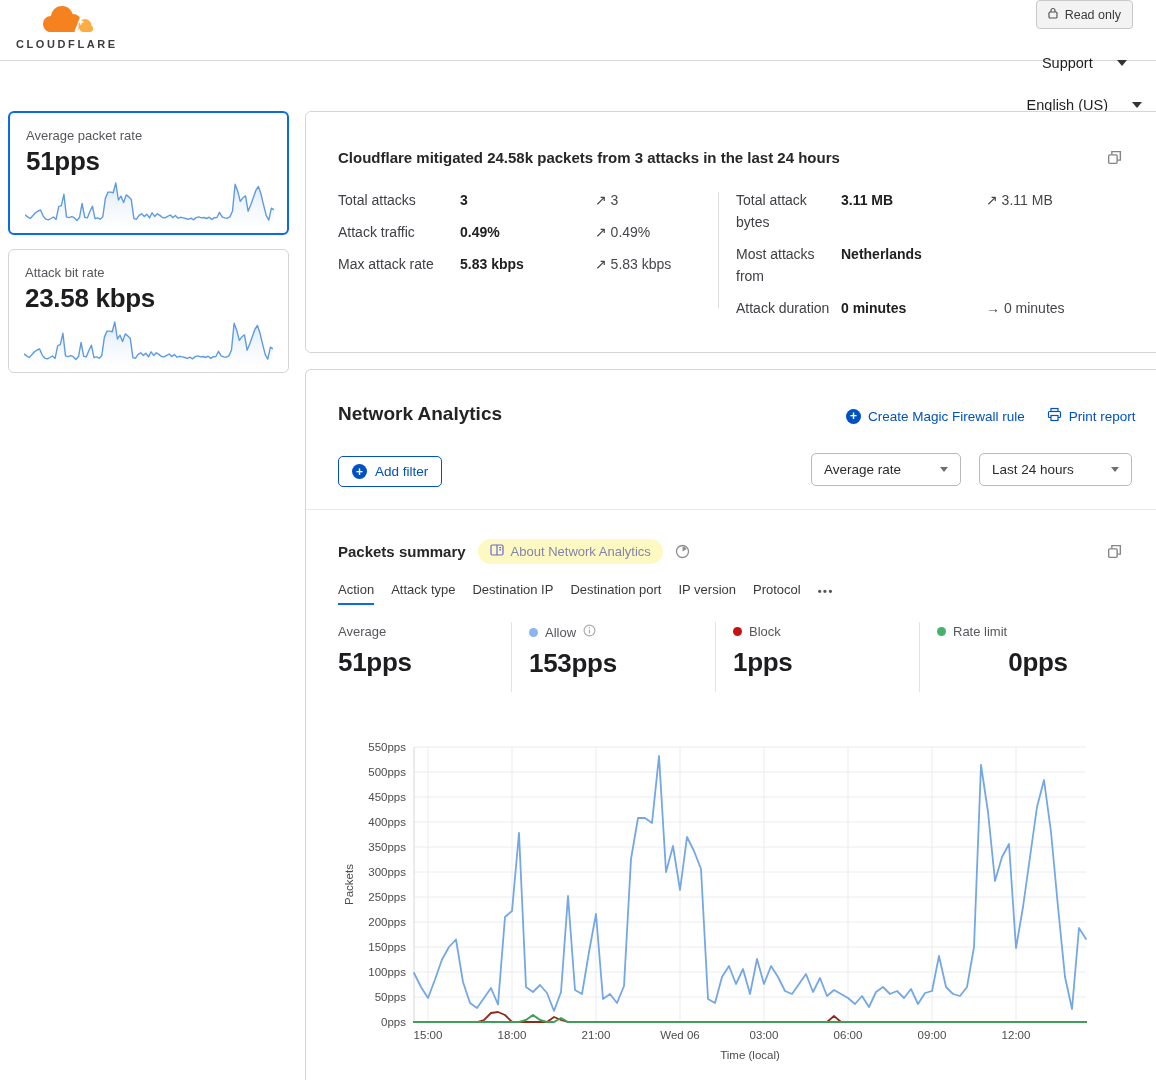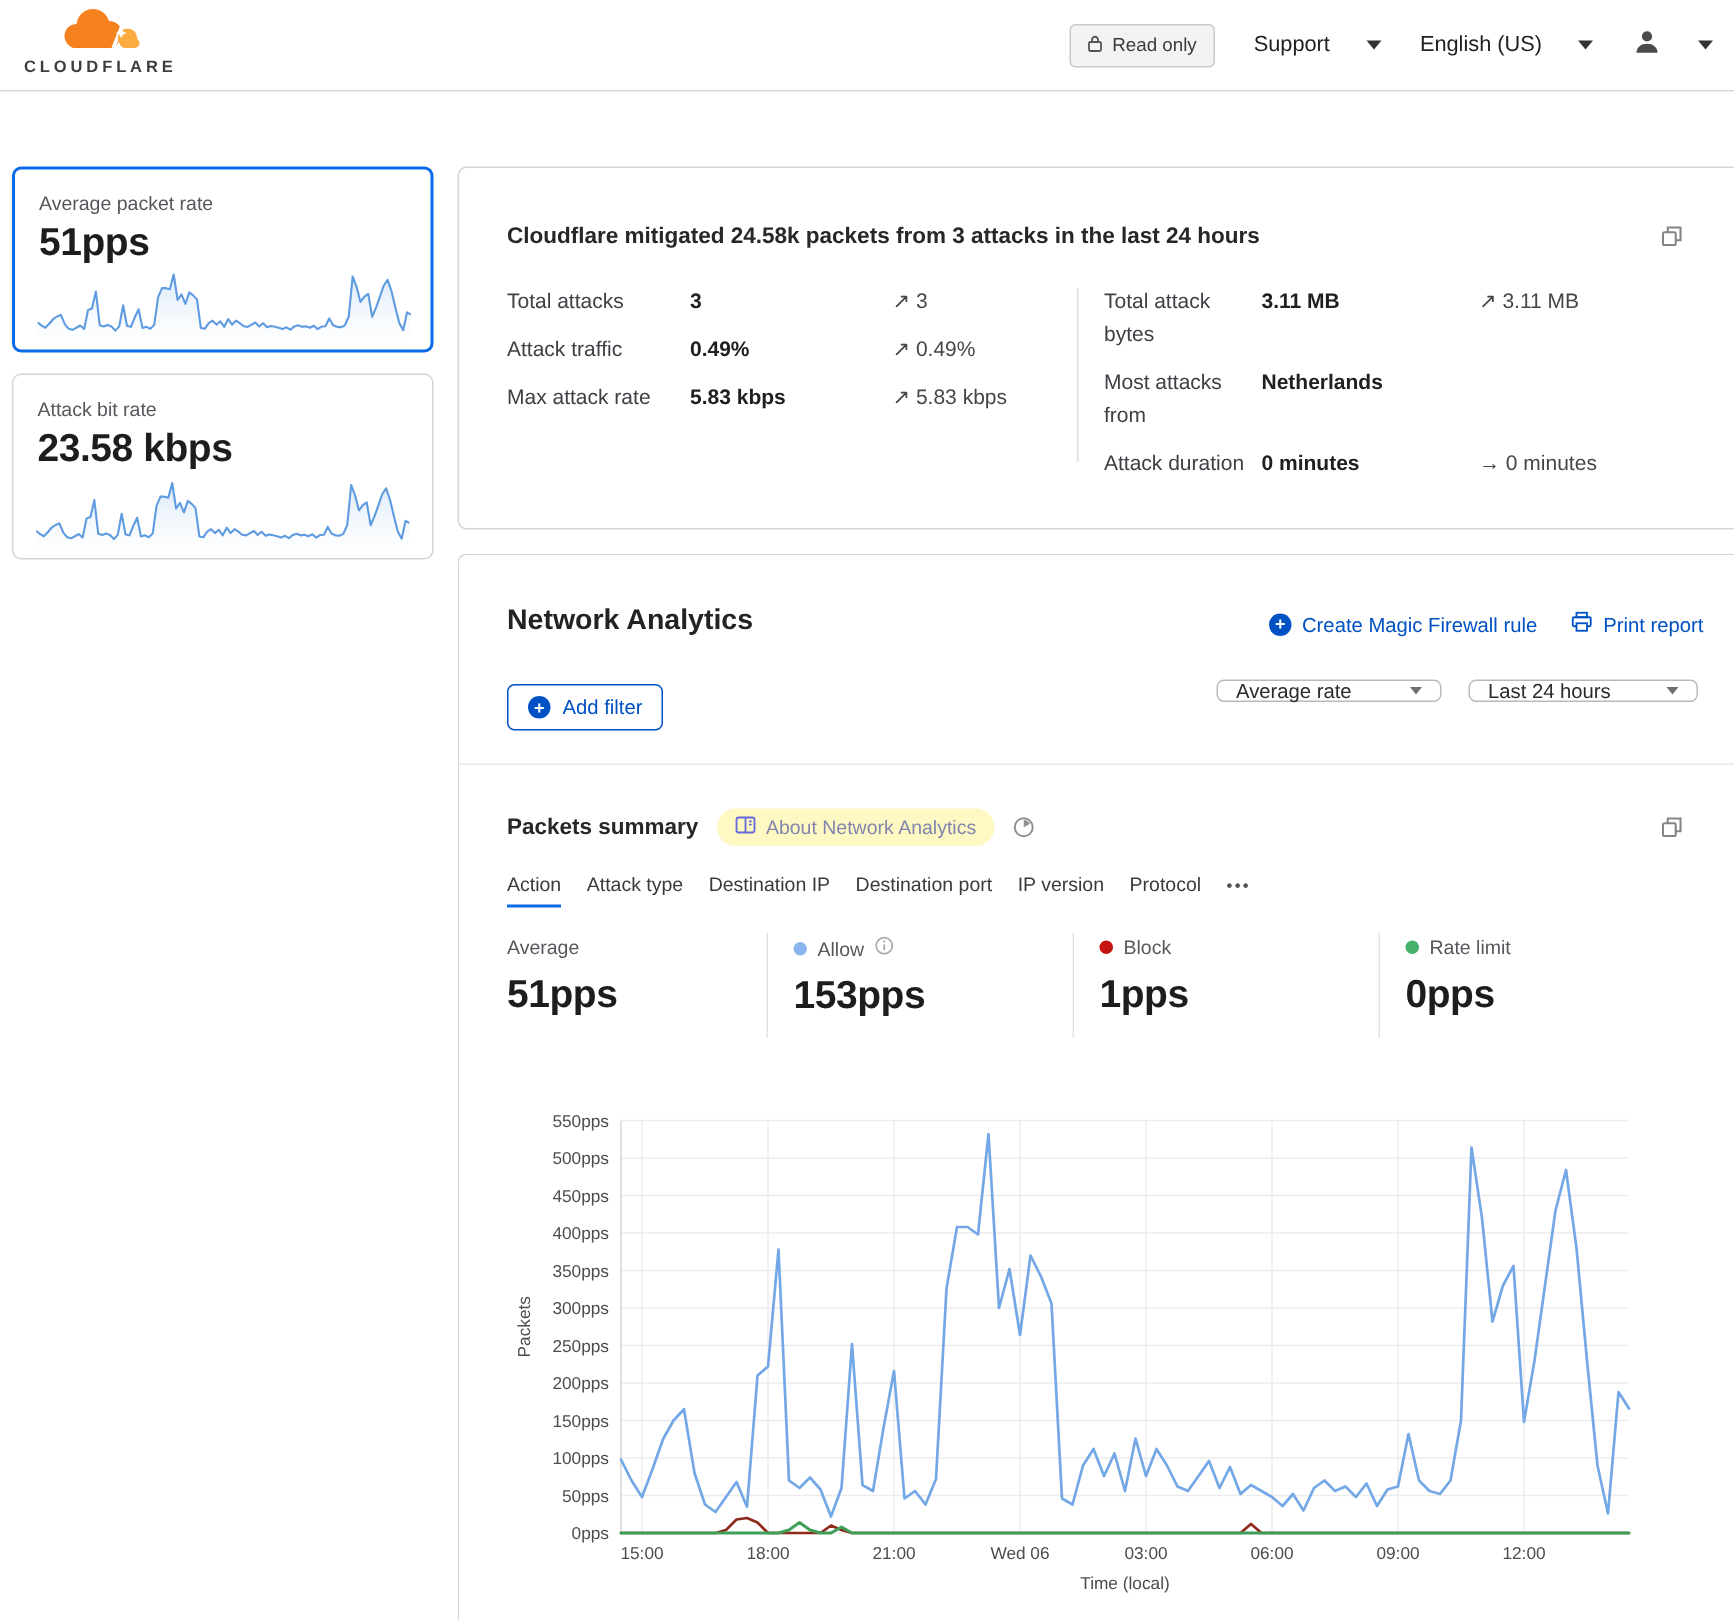--- a/index.html
+++ b/index.html
@@ -4,21 +4,21 @@
 <style>
   html,body{margin:0;padding:0;}
   body{width:1156px;height:1080px;overflow:hidden;background:#fff;
        font-family:"Liberation Sans",sans-serif;color:#222;}
   .page{position:relative;width:1156px;height:1080px;}
 
   
   .topbar{position:absolute;top:0;left:0;width:1156px;height:60px;border-bottom:1px solid #d9d9d9;background:#fff;}
   .logo{position:absolute;left:16px;top:5px;display:flex;flex-direction:column;align-items:center;cursor:pointer;}
   .logo-text{font-size:11px;font-weight:700;letter-spacing:2.6px;color:#3d3d3d;margin-top:-1px;}
-  .top-right{position:absolute;right:14px;top:0;height:60px;display:flex;align-items:center;gap:26px;}
+  .top-right{position:absolute;right:14px;top:0;height:60px;display:flex;align-items:center;gap:26px;flex-direction:column;}
   .readonly-pill{display:inline-flex;gap:7px;align-items:center;background:#f3f3f3;border:1px solid #c9c9c9;border-radius:4px;padding:6px 11px;font-size:12.5px;color:#3b3b3b;}
   .menu-item{font-size:14.5px;color:#1f1f1f;display:flex;align-items:center;gap:24px;cursor:pointer;}
   .caret{width:0;height:0;border-left:5px solid transparent;border-right:5px solid transparent;border-top:6px solid #333;}
   .caret.sm{border-left-width:4px;border-right-width:4px;border-top-width:5px;border-top-color:#6f6f6f;}
 
   
   .metric-card{position:absolute;left:8px;width:281px;height:124px;background:#fff;border:1px solid #d5d5d5;border-radius:6px;box-sizing:border-box;padding:15px 16px 8px;cursor:pointer;}
   .metric-card.selected{border:2px solid #0b6be6;}
   .metric-label{font-size:13px;color:#56575c;}
   .metric-value{font-size:26px;font-weight:600;color:#1d1d1f;margin-top:3px;letter-spacing:-0.3px;}
@@ -38,21 +38,21 @@
   .stats-right .stat-row .lbl{width:105px;}
   .stats-right .stat-row .val{width:145px;}
   .stats-divider{position:absolute;left:412px;top:80px;height:116px;width:1px;background:#dcdcdc;}
 
   #na-panel{left:305px;top:369px;width:861px;height:711px;border-bottom:none;border-bottom-left-radius:0;border-bottom-right-radius:0;}
   .na-title{position:absolute;left:32px;top:33px;font-size:19px;font-weight:600;color:#232326;}
   .na-links{position:absolute;left:540px;top:37px;display:flex;gap:22px;}
   .blue-link{display:inline-flex;align-items:center;gap:7px;color:#0051c3;font-size:13.5px;cursor:pointer;white-space:nowrap;}
   .plus-circle{width:15px;height:15px;border-radius:50%;background:#0051c3;color:#fff;display:inline-flex;align-items:center;justify-content:center;font-size:12px;font-weight:700;line-height:1;flex:none;}
   .add-filter{position:absolute;left:32px;top:86px;height:31px;display:inline-flex;align-items:center;gap:8px;padding:0 13px;border:1px solid #0051c3;border-radius:5px;color:#0051c3;font-size:13.5px;background:#fff;cursor:pointer;}
-  .select{position:absolute;top:83px;height:15px;border:1px solid #b9b9b9;border-radius:5px;display:flex;align-items:center;justify-content:space-between;padding:0 12px;font-size:13.5px;color:#2b2b2e;box-sizing:border-box;background:#fff;cursor:pointer;}
+  .select{position:absolute;top:83px;height:33px;border:1px solid #b9b9b9;border-radius:5px;display:flex;align-items:center;justify-content:space-between;padding:0 12px;font-size:13.5px;color:#2b2b2e;box-sizing:border-box;background:#fff;cursor:pointer;}
   #metric-select{left:505px;width:150px;}
   #range-select{left:673px;width:153px;}
   .na-divider{position:absolute;left:0;top:139px;width:100%;height:1px;background:#e8e8e8;}
 
   .ps-header{position:absolute;left:32px;top:169px;display:flex;align-items:center;gap:12px;}
   .ps-title{font-size:15px;font-weight:700;color:#27272a;}
   .badge{display:inline-flex;align-items:center;gap:7px;background:#fef9c3;border-radius:13px;padding:5px 12px;font-size:13px;color:#8185ad;cursor:pointer;}
   .timer-btn{background:none;border:none;padding:0;cursor:pointer;display:flex;align-items:center;}
 
   .tabs{position:absolute;left:32px;top:212px;display:flex;gap:17px;font-size:13px;color:#3a3a3e;}
@@ -288,21 +288,21 @@
         </div>
         <div class="big">153pps</div>
       </div>
       <div class="ps-cell" style="width:204px;">
         <div class="head">
           <span class="dot" style="background: rgb(196, 19, 16);"></span>
           <span>Block</span>
         </div>
         <div class="big">1pps</div>
       </div>
-      <div class="ps-cell" style="width:220px;">
+      <div class="ps-cell" style="width:220px;text-align:center;">
         <div class="head">
           <span class="dot" style="background: rgb(69, 177, 106);"></span>
           <span>Rate limit</span>
         </div>
         <div class="big">0pps</div>
       </div>
     </div>
 
     <div class="chart-wrap">
       <svg id="main-chart" width="760" height="335" viewBox="0 0 760 335">

